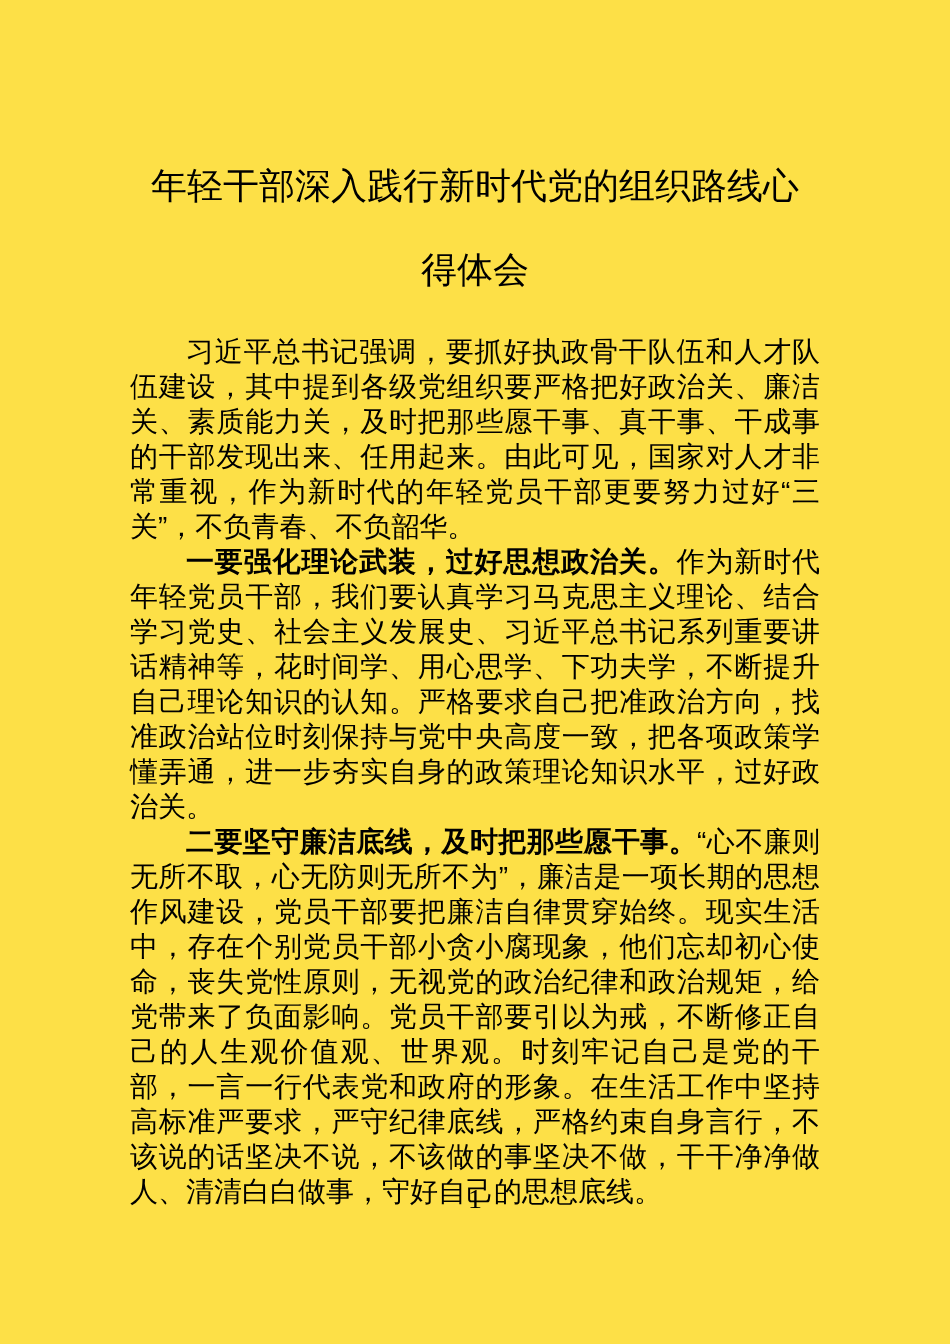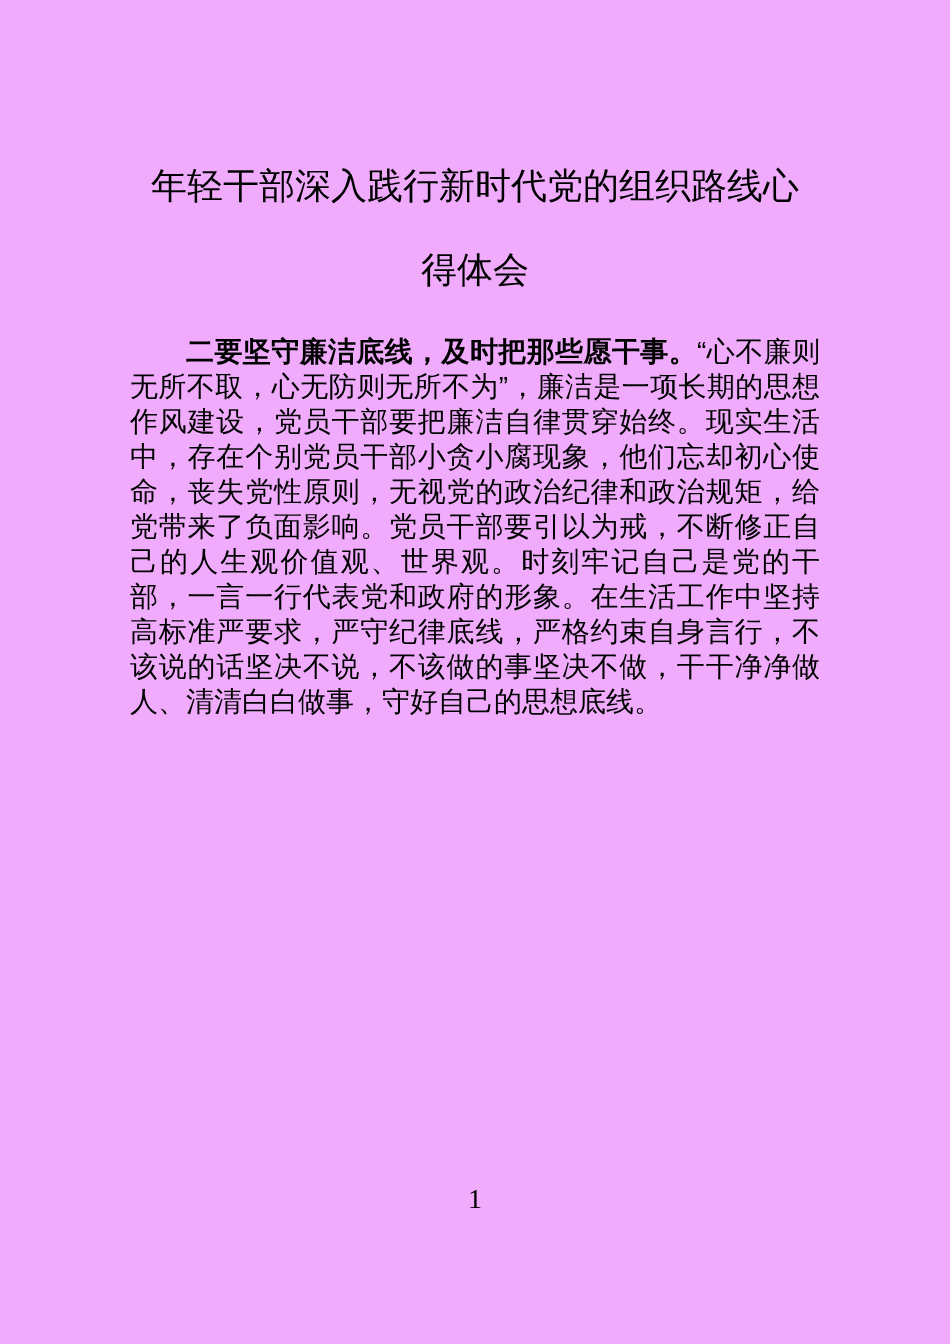--- a/index.html
+++ b/index.html
@@ -4,21 +4,21 @@
 <style>
   html, body {
     margin: 0;
     padding: 0;
     background: #ffffff;
   }
   .page {
     position: relative;
     width: 950px;
     height: 1344px;
-    background: #f0abfc;
+    background: #fde047;
     color: #000000;
     font-family: "Liberation Sans", sans-serif;
     overflow: hidden;
   }
   .doc-title {
     width: 660px;
     margin: 144px auto 0 auto;
     font-size: 36px;
     line-height: 84px;
     font-weight: 500;
@@ -57,21 +57,23 @@
 </style>
 </head>
 <body>
 
 <div class="page">
 
   <h1 class="doc-title">年轻干部深入践行新时代党的组织路线心得体会</h1>
 
   <div class="doc-body">
 
+    <p><span class="lead"></span><span>习近平总书记强调，要抓好执政骨干队伍和人才队伍建设，其中提到各级党组织要严格把好政治关、廉洁关、素质能力关，及时把那些愿干事、真干事、干成事的干部发现出来、任用起来。由此可见，国家对人才非常重视，作为新时代的年轻党员干部更要努力过好“三关”，不负青春、不负韶华。</span></p>
 
+    <p><span class="lead">一要强化理论武装，过好思想政治关。</span><span>作为新时代年轻党员干部，我们要认真学习马克思主义理论、结合学习党史、社会主义发展史、习近平总书记系列重要讲话精神等，花时间学、用心思学、下功夫学，不断提升自己理论知识的认知。严格要求自己把准政治方向，找准政治站位时刻保持与党中央高度一致，把各项政策学懂弄通，进一步夯实自身的政策理论知识水平，过好政治关。</span></p>
 
     <p><span class="lead">二要坚守廉洁底线，及时把那些愿干事。</span><span>“心不廉则无所不取，心无防则无所不为”，廉洁是一项长期的思想作风建设，党员干部要把廉洁自律贯穿始终。现实生活中，存在个别党员干部小贪小腐现象，他们忘却初心使命，丧失党性原则，无视党的政治纪律和政治规矩，给党带来了负面影响。党员干部要引以为戒，不断修正自己的人生观价值观、世界观。时刻牢记自己是党的干部，一言一行代表党和政府的形象。在生活工作中坚持高标准严要求，严守纪律底线，严格约束自身言行，不该说的话坚决不说，不该做的事坚决不做，干干净净做人、清清白白做事，守好自己的思想底线。</span></p>
 
   </div>
 
   <div class="page-number">1</div>
 
 </div>
 
 </body></html>

